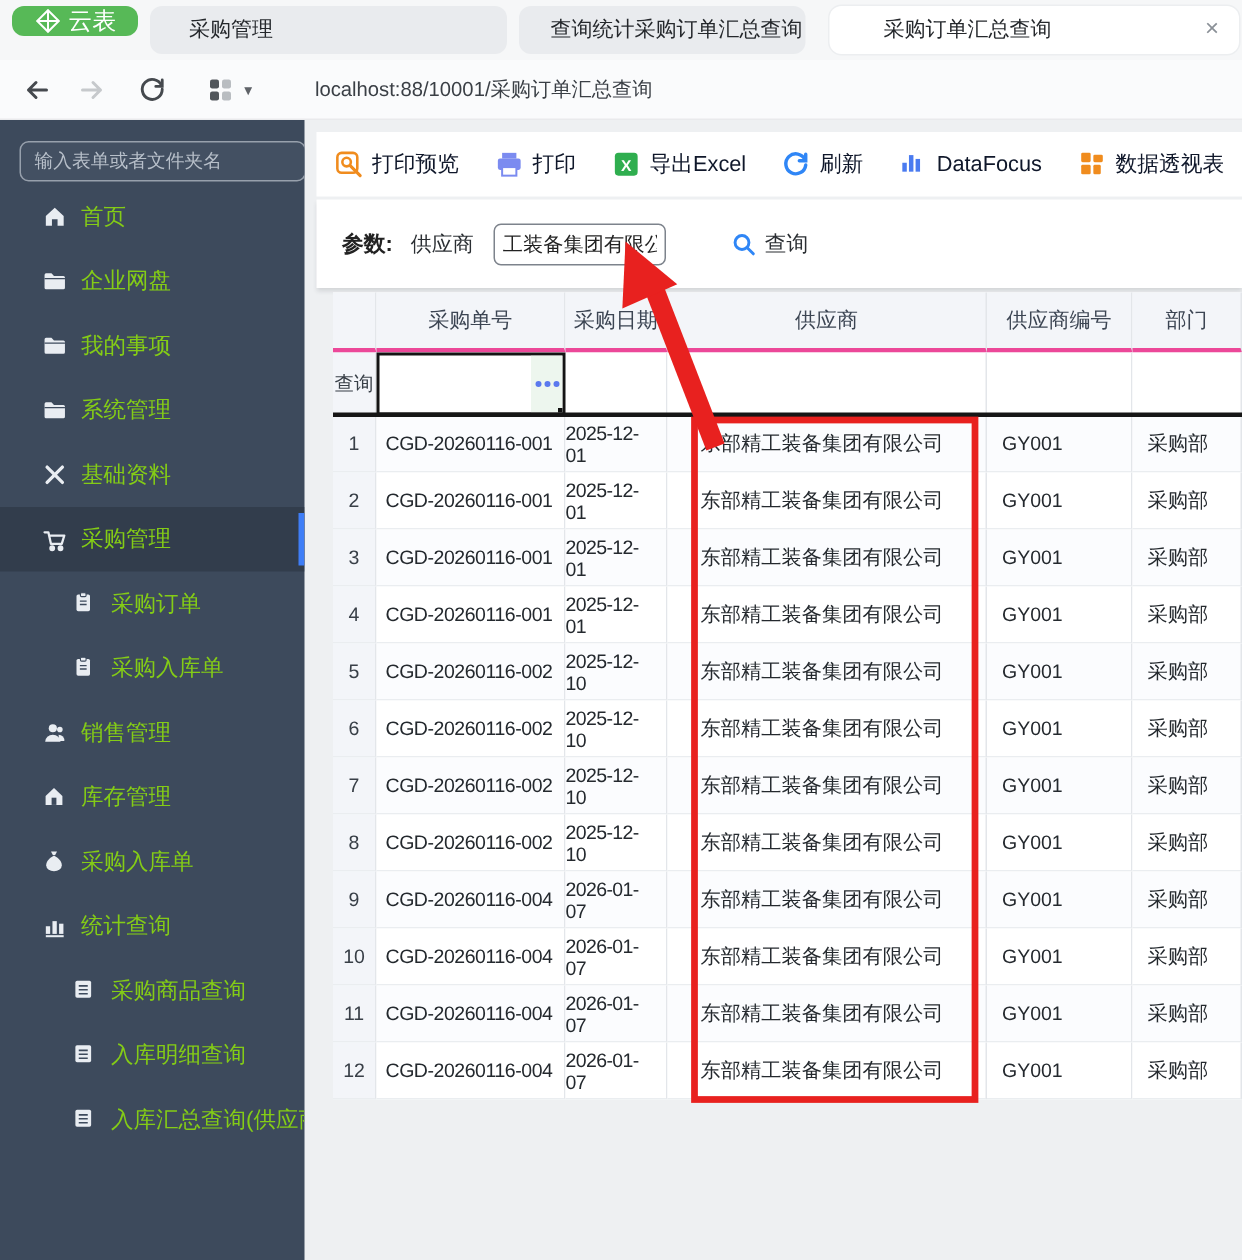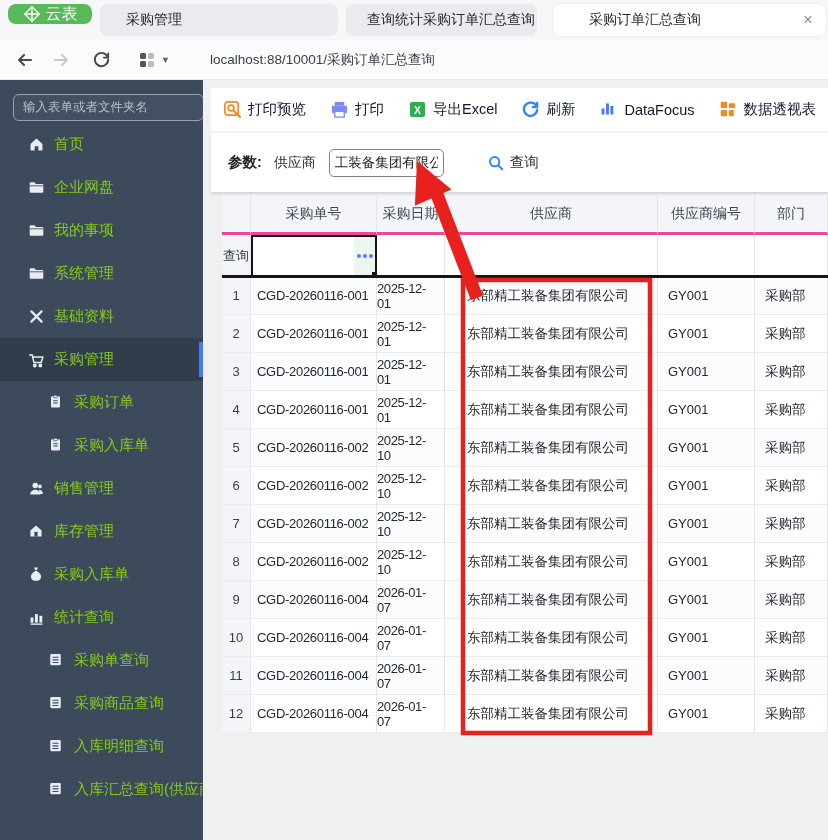--- a/index.html
+++ b/index.html
@@ -258,29 +258,20 @@
           </span>
           <span class="mi-label">统计查询</span>
         </div>
         <div class="menu-item lvl1">
           <span class="mi-icon">
             <svg width="15" height="15" viewBox="0 0 20 20">
               <rect x="3" y="2.5" width="14" height="15" rx="1.5" fill="#e9edf2"></rect>
               <path d="M6 7 h8 M6 10.5 h8 M6 14 h8" stroke="#3d4a5c" stroke-width="1.4"></path>
             </svg>
           </span>
-          <span class="mi-label">采购单查询</span>
-        </div>
-        <div class="menu-item lvl1">
-          <span class="mi-icon">
-            <svg width="15" height="15" viewBox="0 0 20 20">
-              <rect x="3" y="2.5" width="14" height="15" rx="1.5" fill="#e9edf2"></rect>
-              <path d="M6 7 h8 M6 10.5 h8 M6 14 h8" stroke="#3d4a5c" stroke-width="1.4"></path>
-            </svg>
-          </span>
           <span class="mi-label">采购商品查询</span>
         </div>
         <div class="menu-item lvl1">
           <span class="mi-icon">
             <svg width="15" height="15" viewBox="0 0 20 20">
               <rect x="3" y="2.5" width="14" height="15" rx="1.5" fill="#e9edf2"></rect>
               <path d="M6 7 h8 M6 10.5 h8 M6 14 h8" stroke="#3d4a5c" stroke-width="1.4"></path>
             </svg>
           </span>
           <span class="mi-label">入库明细查询</span>

